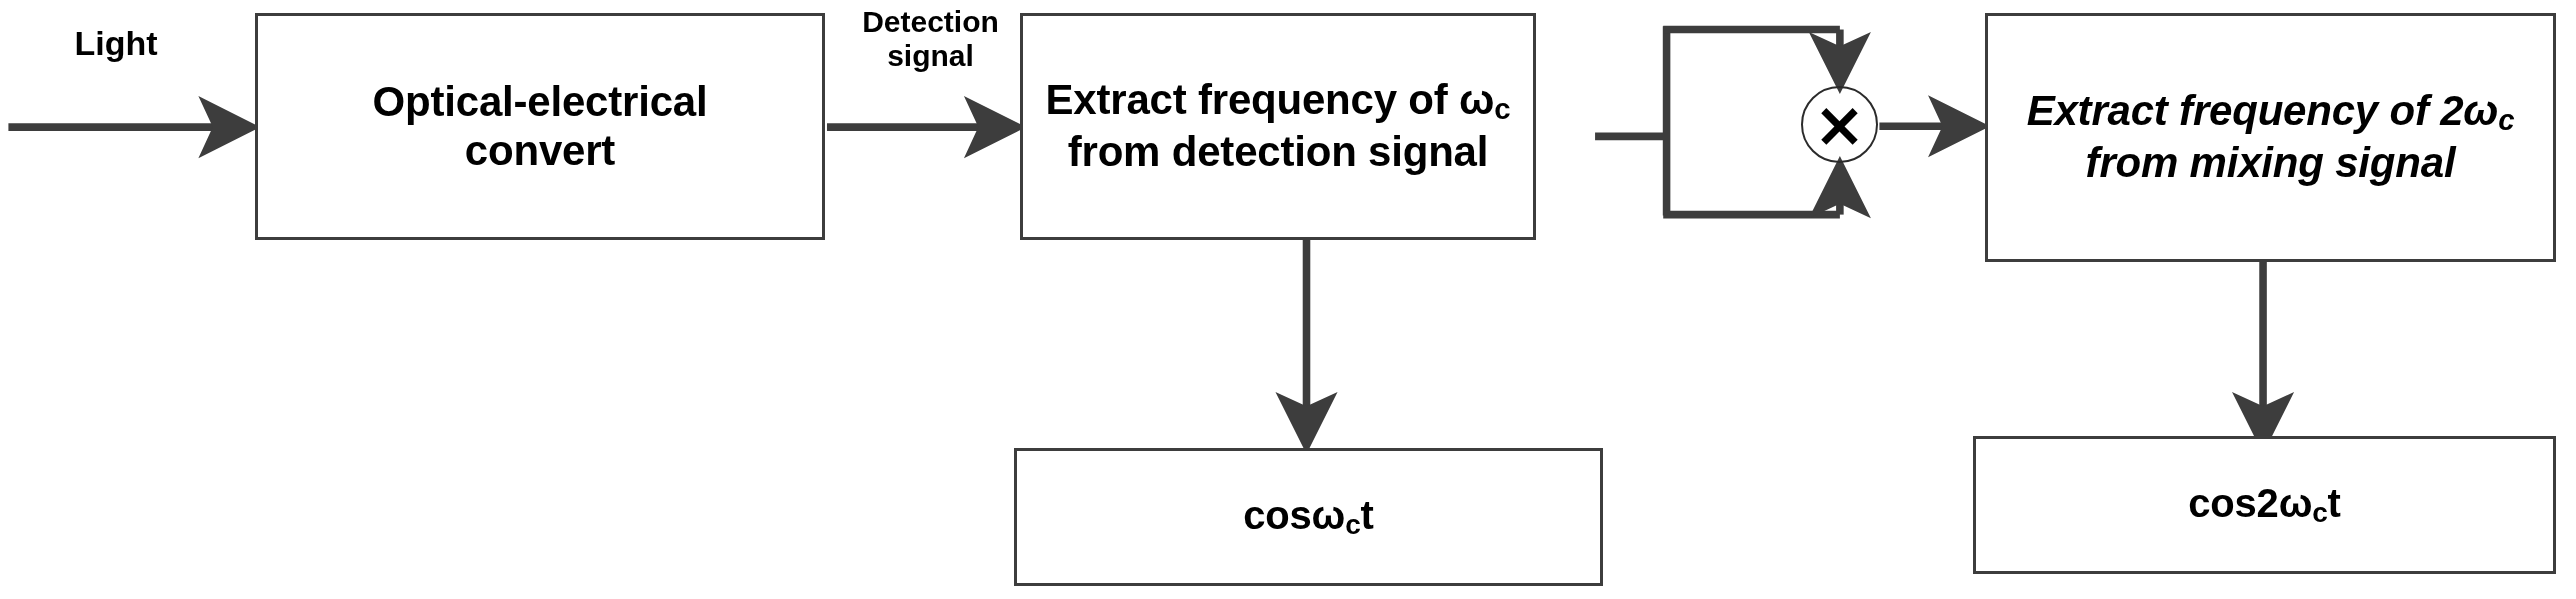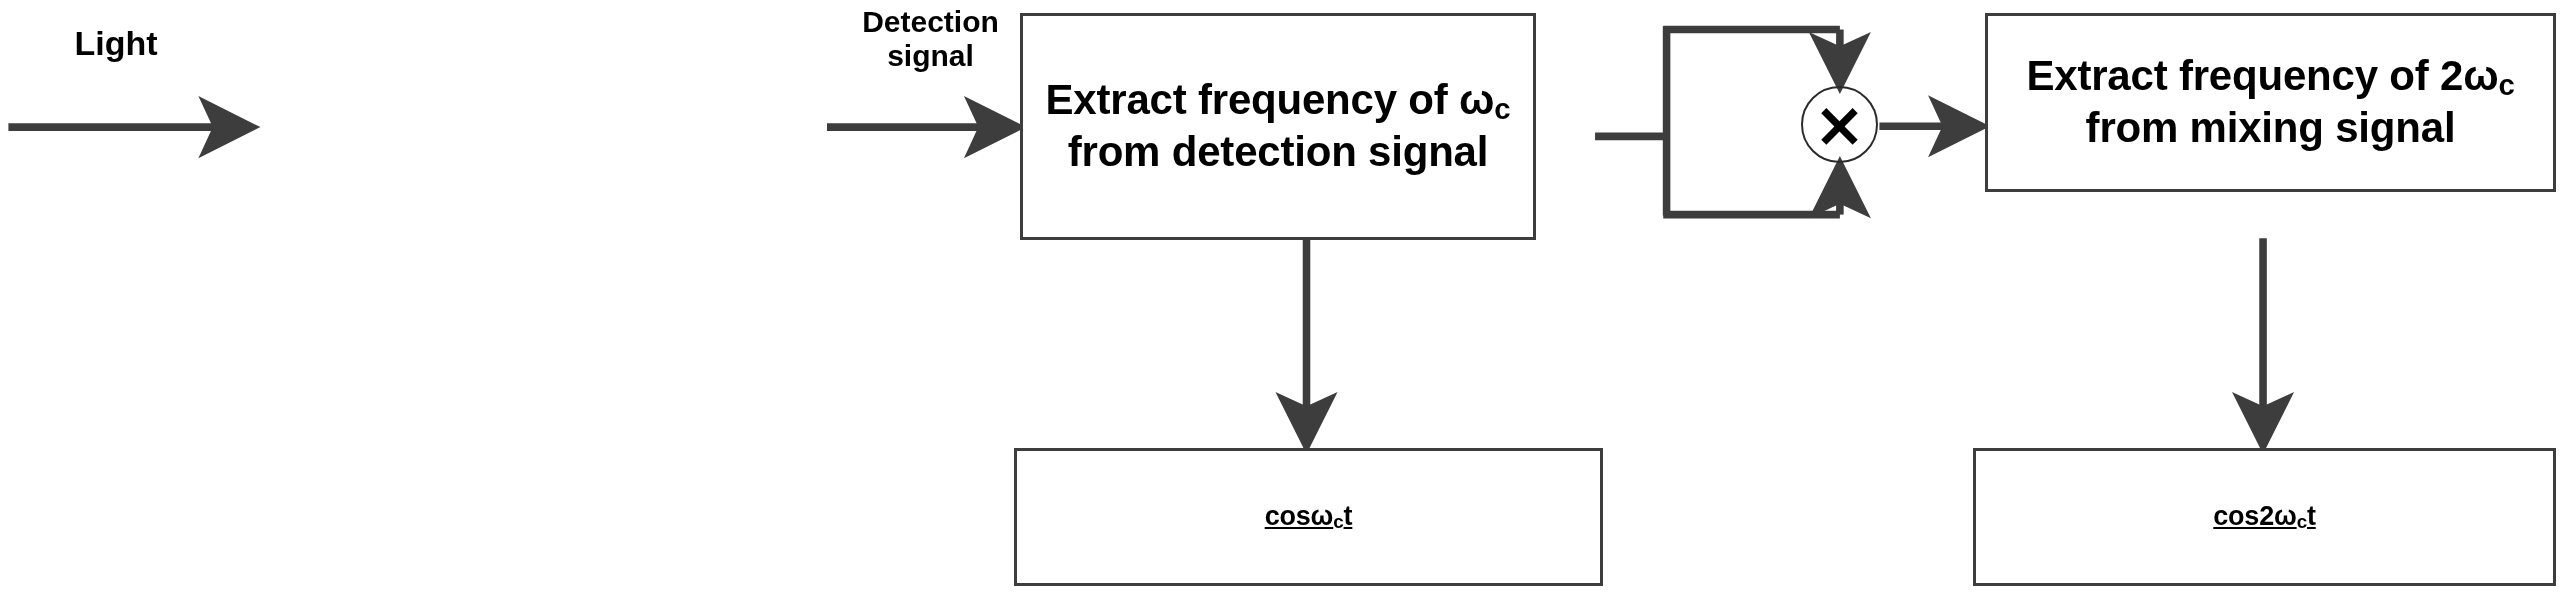--- a/index.html
+++ b/index.html
@@ -22,21 +22,21 @@
     text-align:center;
   }
   .box-text{
     font-weight:bold;
     color:#000000;
     line-height:1.18;
     letter-spacing:-0.2px;
     white-space:pre-line;
   }
   .big-text{font-size:42px;}
-  .small-box-text{font-size:27px;text-decoration:underline;}
+  .small-box-text{font-size:40px;}
   .freetext{
     position:absolute;
     font-weight:bold;
     color:#000000;
     text-align:center;
     line-height:1.12;
     white-space:pre-line;
   }
   #light-label{font-size:34px;}
   #detection-label{font-size:30px;}
@@ -87,34 +87,37 @@
 
     <line x1="1553" y1="283" x2="1553" y2="527" stroke="#3d3d3d" stroke-width="9" marker-end="url(#ah)"></line>
 
     <line x1="2690" y1="283" x2="2690" y2="527" stroke="#3d3d3d" stroke-width="9" marker-end="url(#ah)"></line>
   </svg>
 
   <div class="freetext" id="light-label" style="left:32px;top:23.6px;width:168px;">Light</div>
 
   <div class="freetext" id="detection-label" style="left:838px;top:5px;width:185px;">Detection<br>signal</div>
 
+  <div class="box" style="left:255px;top:12.6px;width:570px;height:227px;">
+    <div class="box-text big-text">Optical-electrical<br>convert</div>
+  </div>
 
   <div class="box" style="left:1020px;top:12.6px;width:516px;height:227px;">
     <div class="box-text big-text">Extract frequency of ω<span class="sub">c</span><br>from detection signal</div>
   </div>
 
-  <div class="box" style="left:1985px;top:12.6px;width:571px;height:179px;">
+  <div class="box" style="left:1985px;top:12.6px;width:571px;height:249px;font-style:italic;">
     <div class="box-text big-text">Extract frequency of 2ω<span class="sub">c</span><br>from mixing signal</div>
   </div>
 
   <div class="box" style="left:1014px;top:448px;width:589px;height:138px;">
     <div class="box-text small-box-text">cosω<span class="sub">c</span>t</div>
   </div>
 
-  <div class="box" style="left:1973px;top:448px;width:583px;height:138px;">
+  <div class="box" style="left:1973px;top:436px;width:583px;height:138px;">
     <div class="box-text small-box-text">cos2ω<span class="sub">c</span>t</div>
   </div>
 
   <div id="mult-circle" style="left:1801px;top:86px;width:77px;height:77px;"></div>
   <div id="mult-glyph" style="left:1801px;top:86px;width:77px;height:77px;font-size:62px;display:flex;align-items:center;justify-content:center;">×</div>
 
 </div>
 
 
 </body></html>

